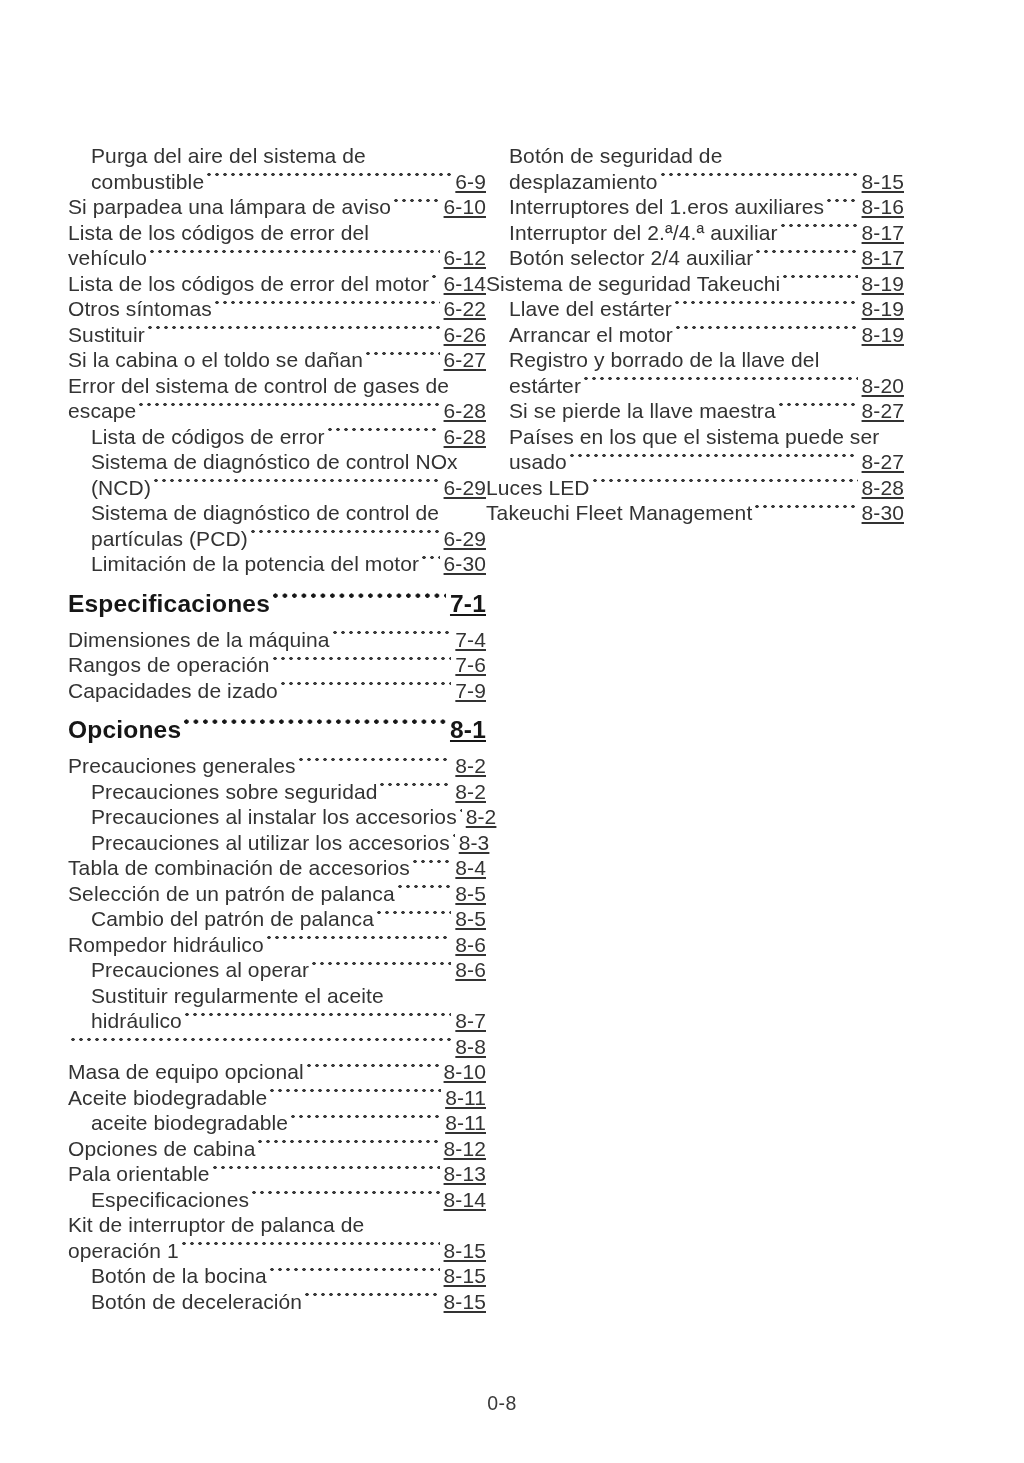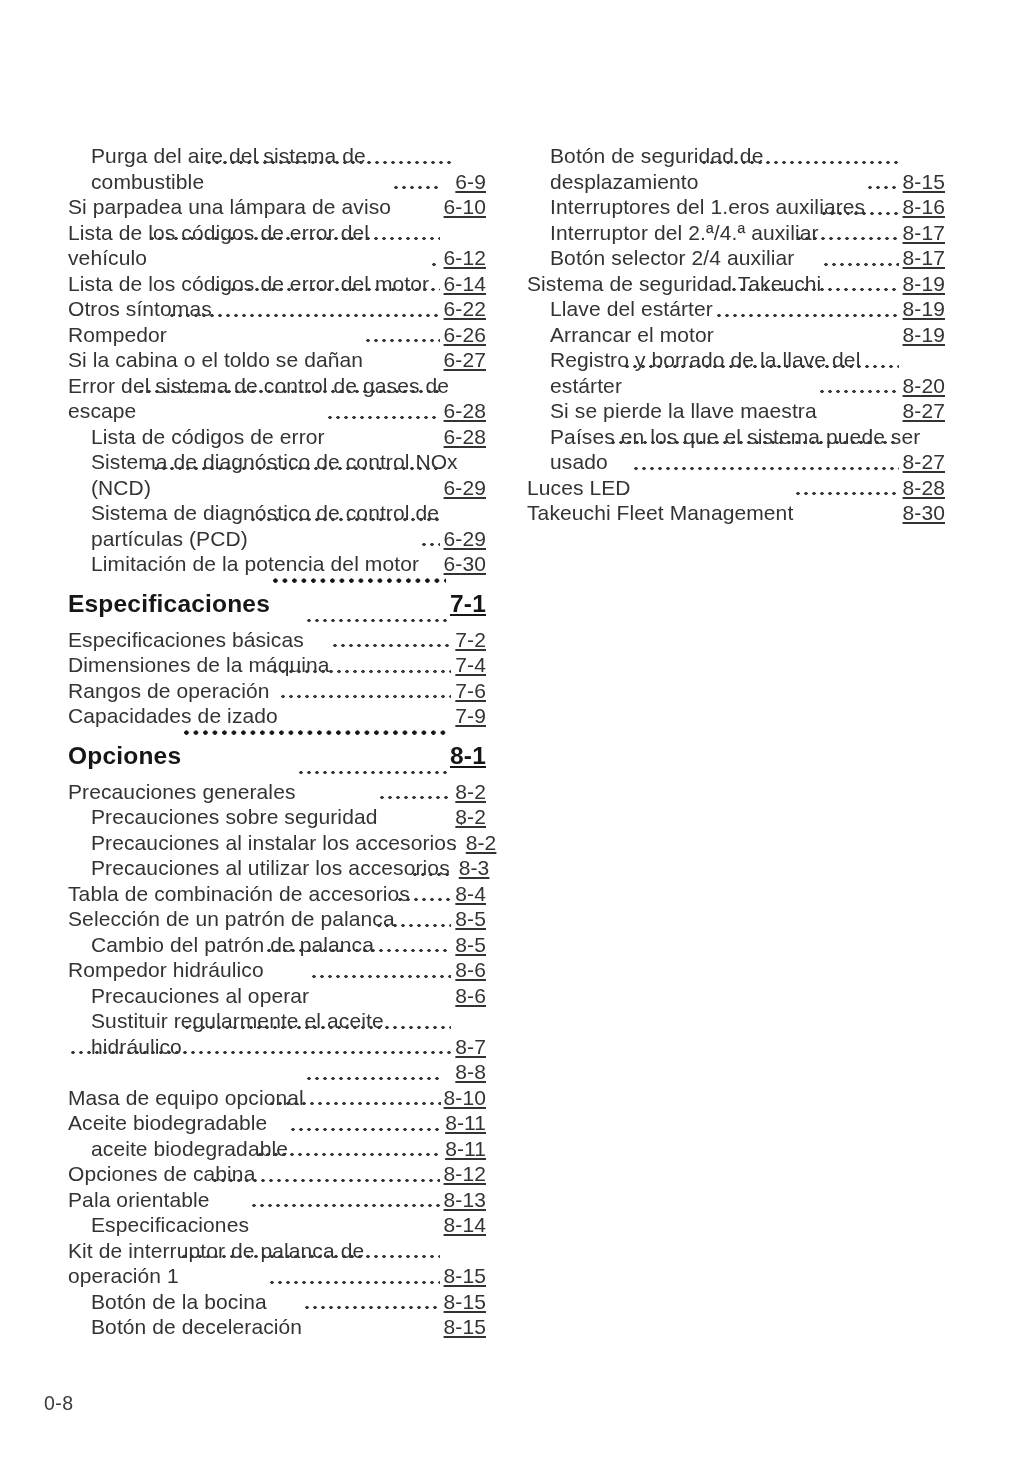--- a/index.html
+++ b/index.html
@@ -18,36 +18,35 @@
   .page {
     position: absolute;
     inset: 0;
     background: #ffffff;
   }
   .toc {
     position: absolute;
     top: 143px;
     left: 68px;
     display: flex;
-    gap: 41px;
   }
   .col {
     width: 418px;
     flex: 0 0 418px;
   }
   .entry {
     font-size: 21px;
     line-height: 25.5px;
     letter-spacing: 0.1px;
   }
   .entry.ind1 { padding-left: 23px; }
   .line-wrap { white-space: nowrap; }
   .line-last {
     display: flex;
-    align-items: flex-start;
+    align-items: center;
   }
   .line-last .t { white-space: nowrap; }
   .dots {
     flex: 1 1 4px;
     min-width: 4px;
     position: relative;
     margin: 0 3px 0 2px;
   }
   .dots::after {
     content: "";
@@ -74,25 +73,24 @@
     background-image: radial-gradient(circle at 2.4px 2.6px, #161616 2px, rgba(0,0,0,0) 2.4px);
     background-size: 9.5px 6px;
     height: 6px;
     bottom: 5px;
   }
   .footer {
     position: absolute;
     top: 1392px;
     left: 0;
     right: 20px;
-    text-align: left;
+    text-align: center;
     font-size: 19.5px;
     color: #3a3a3a;
     letter-spacing: 0.5px;
-    margin-left: 44px;
   }
 </style>
 </head>
 <body>
 
 <div class="page">
   <div class="toc" id="toc-root">
     <div class="col">
         <div class="entry ind1">
           <div class="line-wrap">Purga del aire del sistema de</div>
@@ -126,21 +124,21 @@
         </div>
         <div class="entry ind0">
           <div class="line-last">
             <span class="t">Otros síntomas</span>
             <span class="dots"></span>
             <span class="pg">6-22</span>
           </div>
         </div>
         <div class="entry ind0">
           <div class="line-last">
-            <span class="t">Rompedor</span>
+            <span class="t">Sustituir</span>
             <span class="dots"></span>
             <span class="pg">6-26</span>
           </div>
         </div>
         <div class="entry ind0">
           <div class="line-last">
             <span class="t">Si la cabina o el toldo se dañan</span>
             <span class="dots"></span>
             <span class="pg">6-27</span>
           </div>
@@ -181,27 +179,20 @@
             <span class="t">Limitación de la potencia del motor</span>
             <span class="dots"></span>
             <span class="pg">6-30</span>
           </div>
         </div>
         <div class="entry ind0 section">
           <div class="line-last">
             <span class="t">Especificaciones</span>
             <span class="dots"></span>
             <span class="pg">7-1</span>
-          </div>
-        </div>
-        <div class="entry ind0">
-          <div class="line-last">
-            <span class="t">Especificaciones básicas</span>
-            <span class="dots"></span>
-            <span class="pg">7-2</span>
           </div>
         </div>
         <div class="entry ind0">
           <div class="line-last">
             <span class="t">Dimensiones de la máquina</span>
             <span class="dots"></span>
             <span class="pg">7-4</span>
           </div>
         </div>
         <div class="entry ind0">

